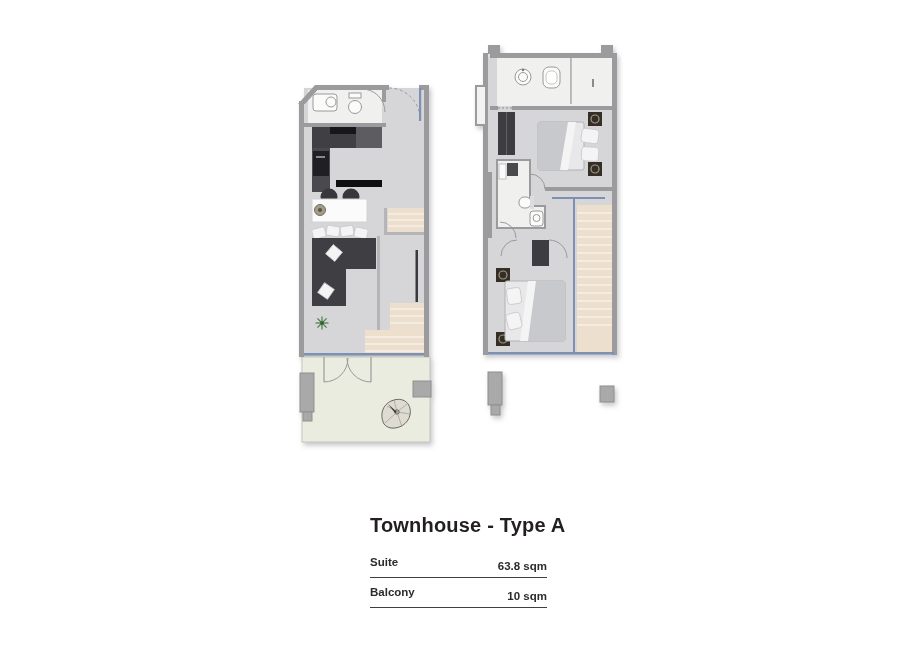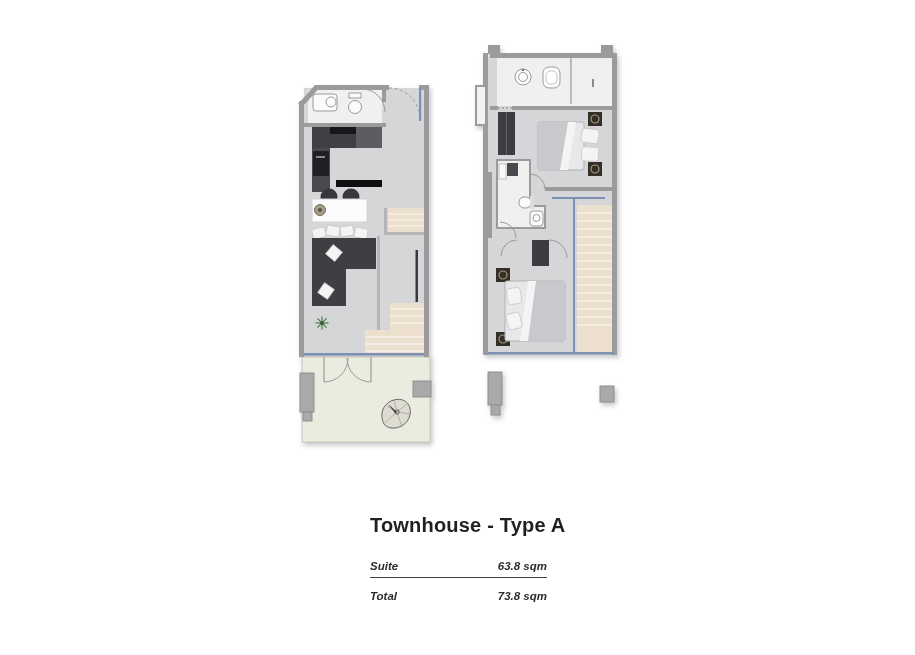--- a/index.html
+++ b/index.html
@@ -29,22 +29,22 @@
   .duvet{fill:#c8c9cc;}
   .pillow{fill:#f4f4f5;stroke:#c8c8ca;stroke-width:.8;}
   .nstand{fill:#332e27;}
   .ring{fill:none;stroke:#a69a7c;stroke-width:1.2;}
   .planter{fill:var(--planter-gray);stroke:#8f8f90;stroke-width:1;}
   
   .plan-title{position:absolute;left:370px;top:514px;font-size:20px;font-weight:bold;
               color:var(--text);letter-spacing:.2px;}
   .area-table{position:absolute;left:370px;top:548px;width:177px;font-size:11.5px;
               color:#2b2b2b;font-weight:bold;}
-  .area-row{display:flex;justify-content:space-between;align-items:flex-end;
-            padding:4px 0 5px 0;font-style:italic;}
+  .area-row{display:flex;justify-content:space-between;align-items:center;
+            padding:4px 0 5px 0;}
   .area-row.lined{border-bottom:1.5px solid #3f3f3f;}
   .area-label{text-align:left;}
   .area-value{text-align:right;margin-top:8px;}
 </style>
 </head>
 <body>
 
 <div id="stage">
 
   <svg id="plans" width="915" height="500" viewBox="0 0 915 500" xmlns="http://www.w3.org/2000/svg">
@@ -295,19 +295,19 @@
     </g>
   </svg>
 
   <div class="plan-title">Townhouse - Type A</div>
 
   <div class="area-table">
     <div class="area-row lined">
       <span class="area-label">Suite</span>
       <span class="area-value">63.8 sqm</span>
     </div>
-    <div class="area-row">
-      <span class="area-label">Total</span>
-      <span class="area-value">73.8 sqm</span>
+    <div class="area-row lined">
+      <span class="area-label">Balcony</span>
+      <span class="area-value">10 sqm</span>
     </div>
   </div>
 
 </div>
 
 </body></html>

